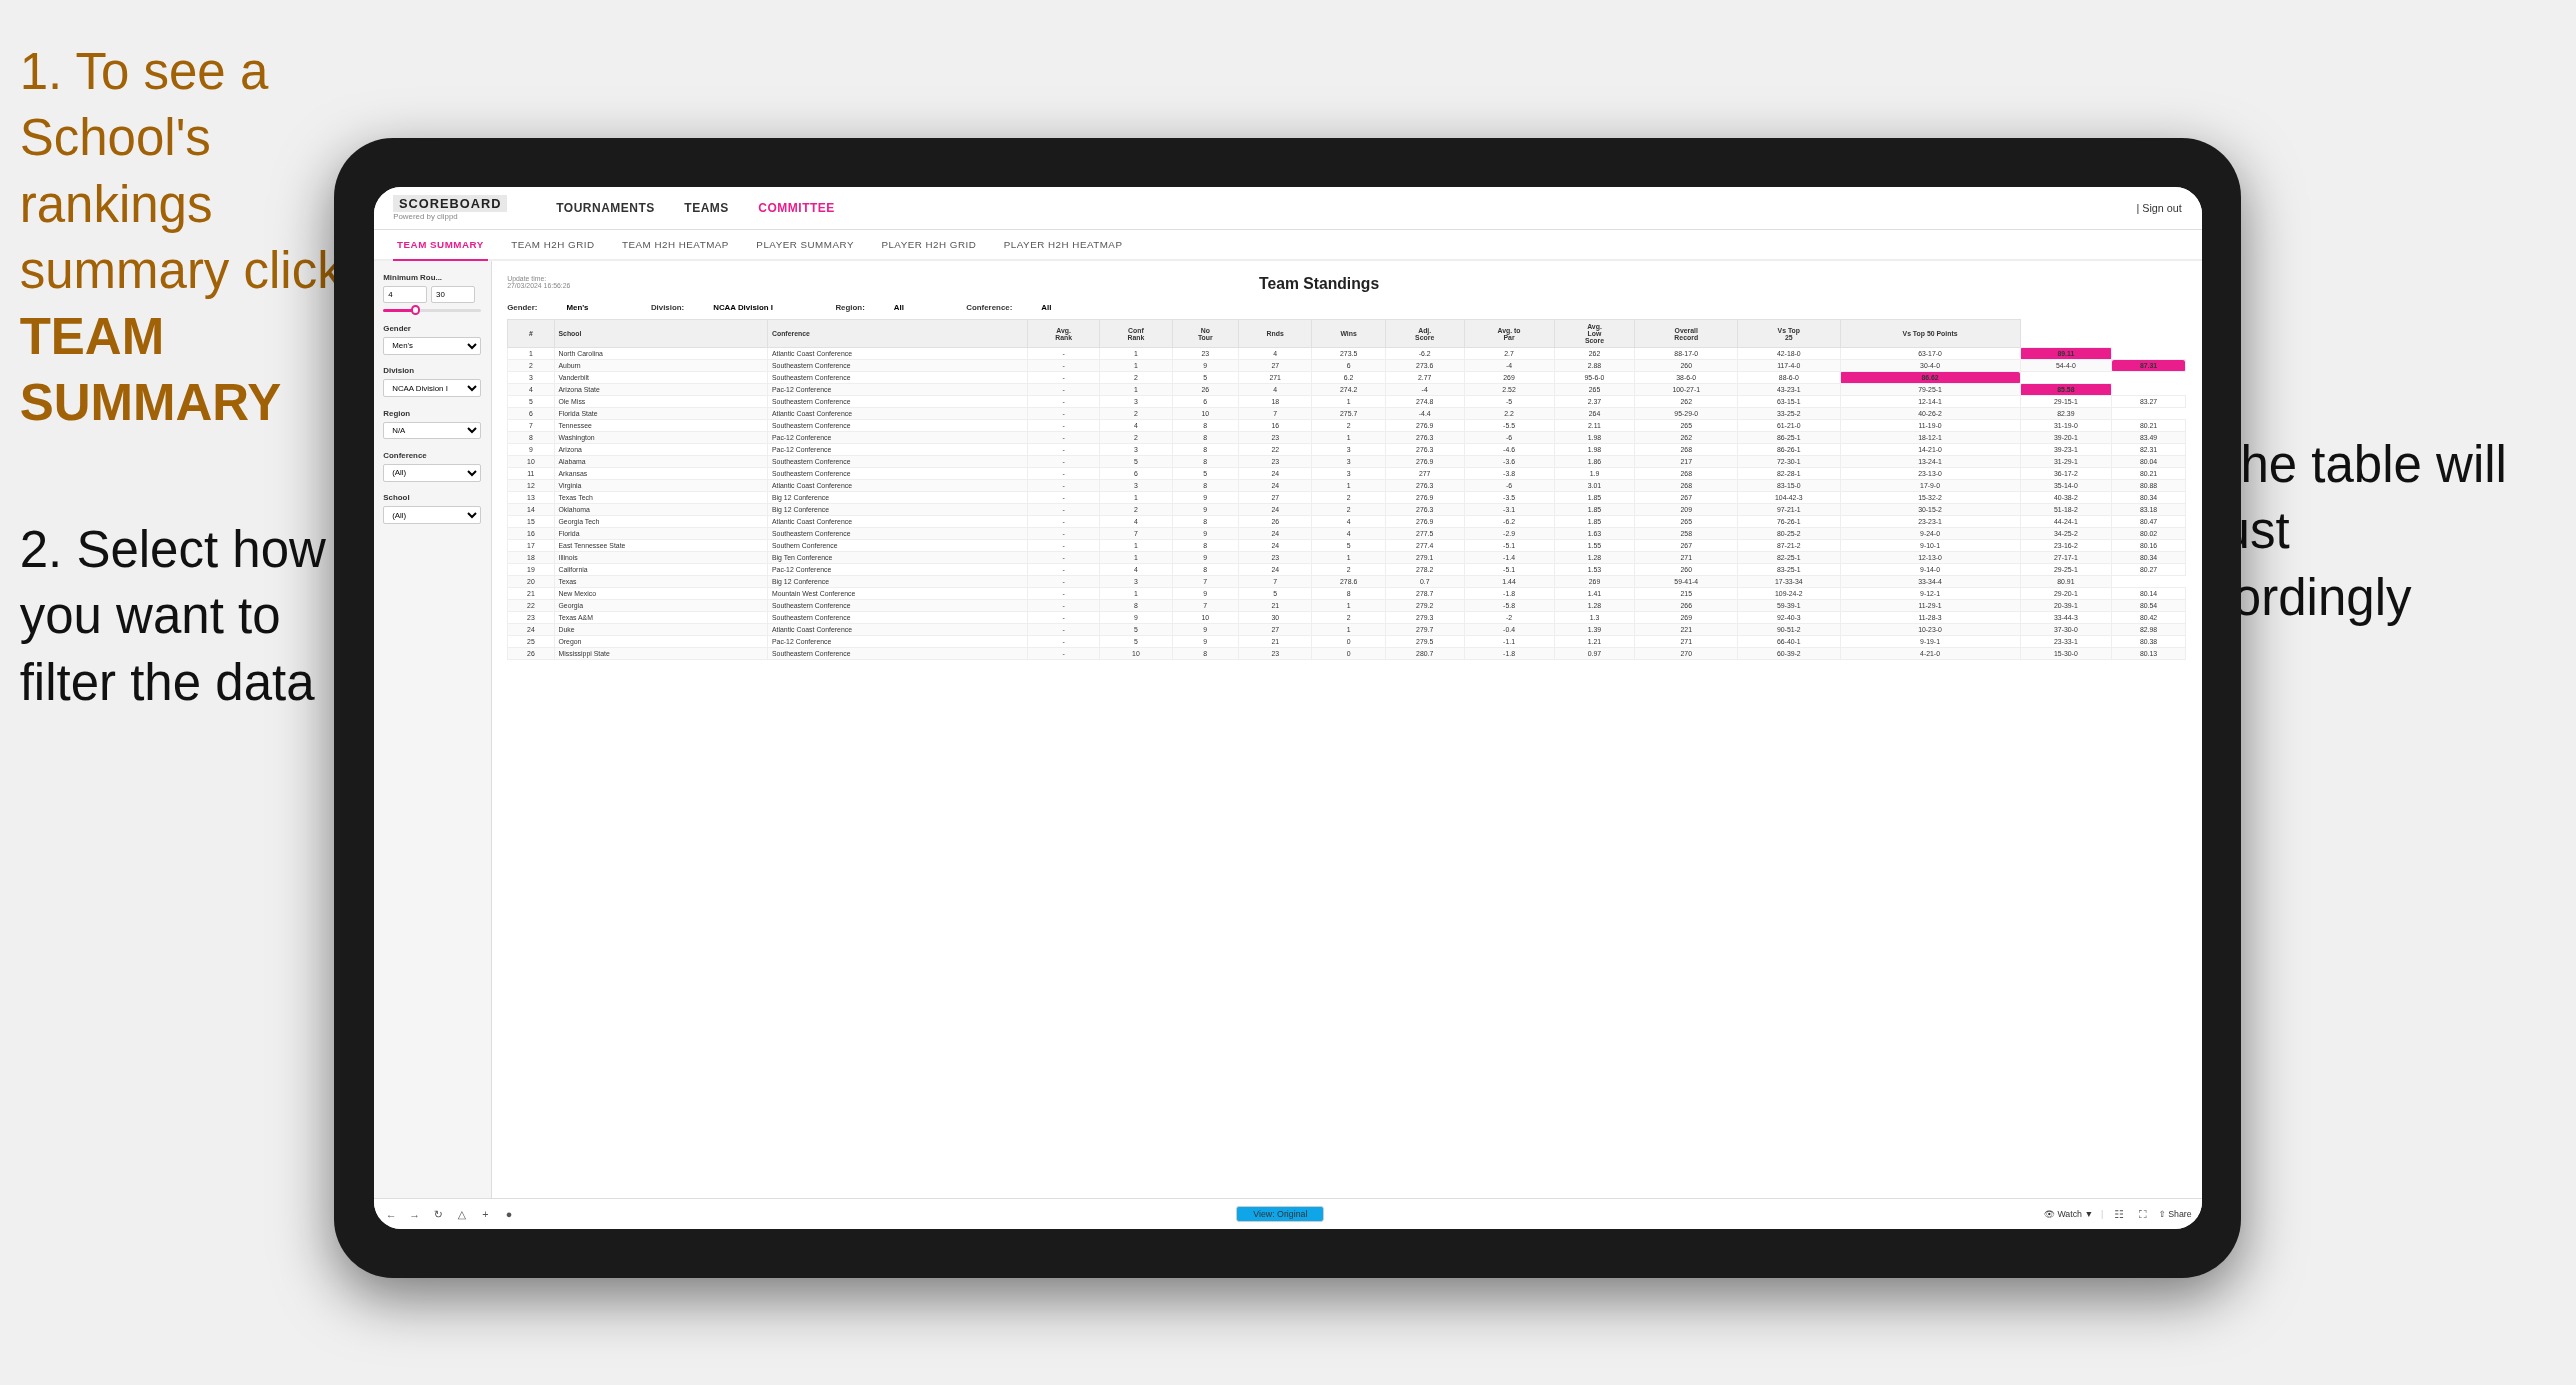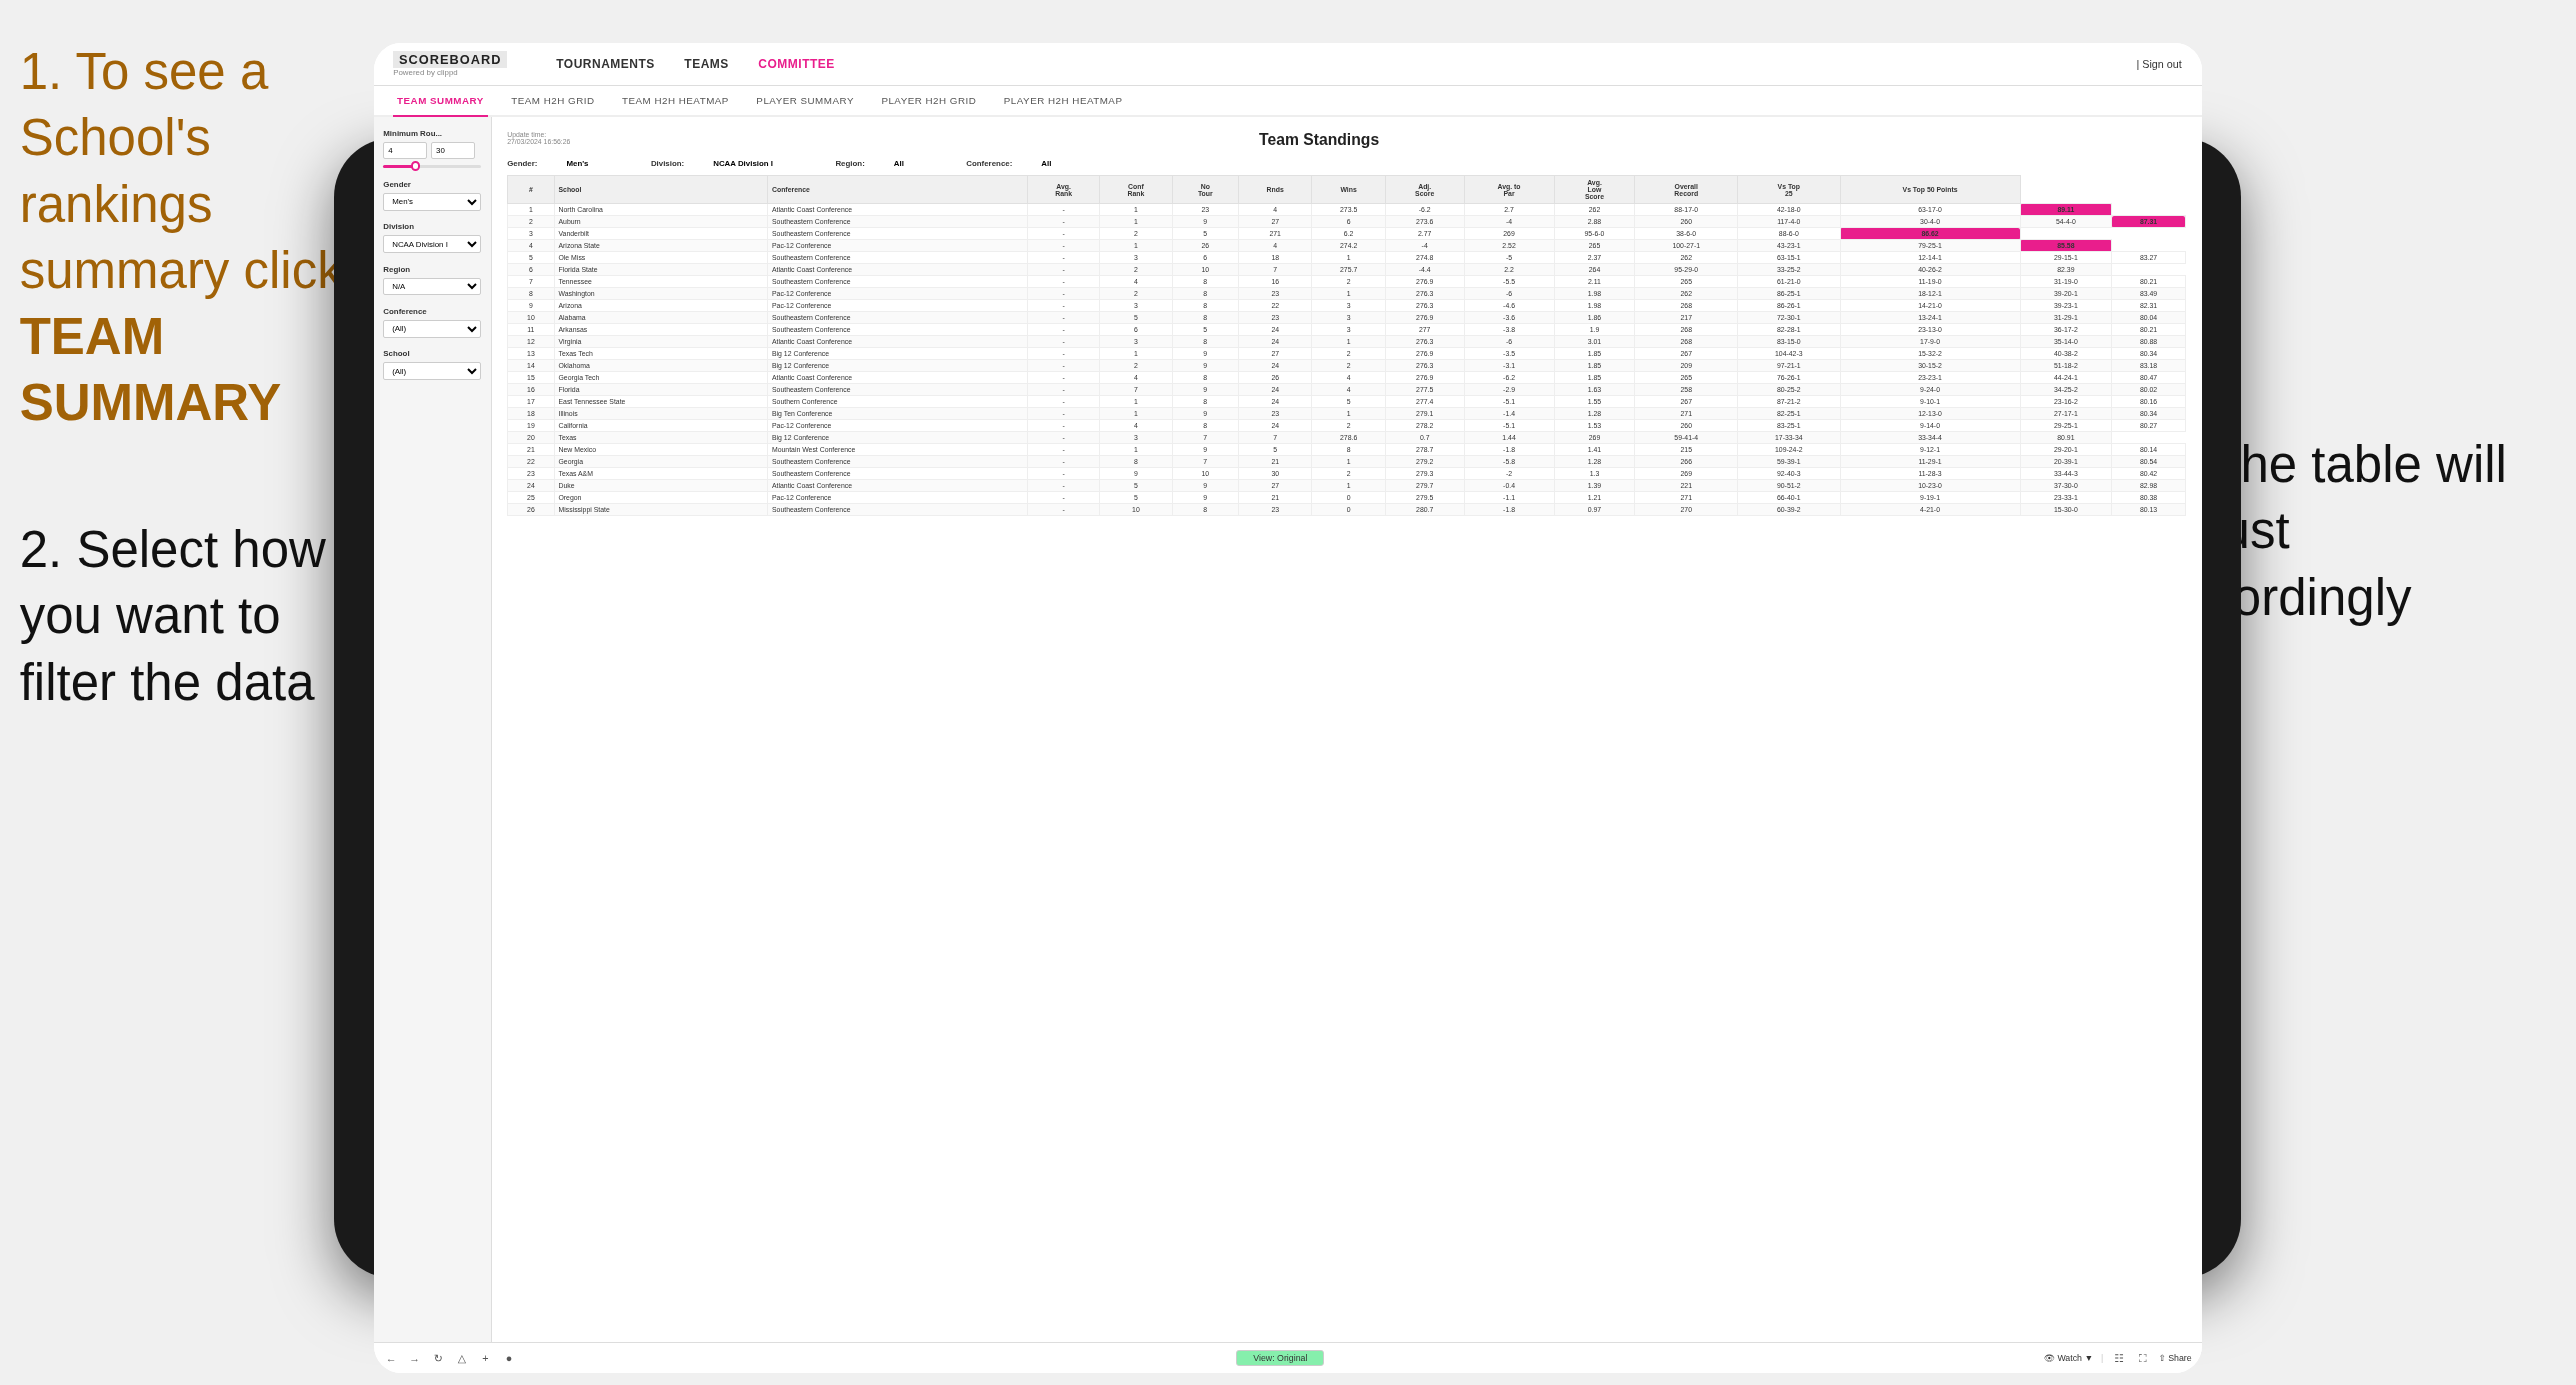--- a/index.html
+++ b/index.html
@@ -55,21 +55,21 @@
       background: #1a1a1a;
       border-radius: 59px;
       box-shadow: 0 19.7px 59px rgba(0,0,0,0.5);
       display: flex;
       align-items: center;
       justify-content: center;
     }
 
     .tablet-screen {
       width: 1828px;
-      height: 1330px;
+      height: 1042px;
       background: #fff;
       border-radius: 27px;
       overflow: hidden;
       display: flex;
       flex-direction: column;
     }
 
     
     .app-header {
       background: #fff;
@@ -323,21 +323,21 @@
     .toolbar-sep {
       flex: 1;
     }
     .view-original-btn {
       font-size: 8.8px;
       color: #333;
       border: 1px solid #ccc;
       border-radius: 2.9px;
       padding: 2px 16px;
       cursor: pointer;
-      background: #86efac;
+      background: #0ea5e9;
       text-align: center;
     }
     .watch-btn {
       font-size: 8.8px;
       color: #333;
       cursor: pointer;
     }
     .share-btn {
       font-size: 8.8px;
       color: #333;

